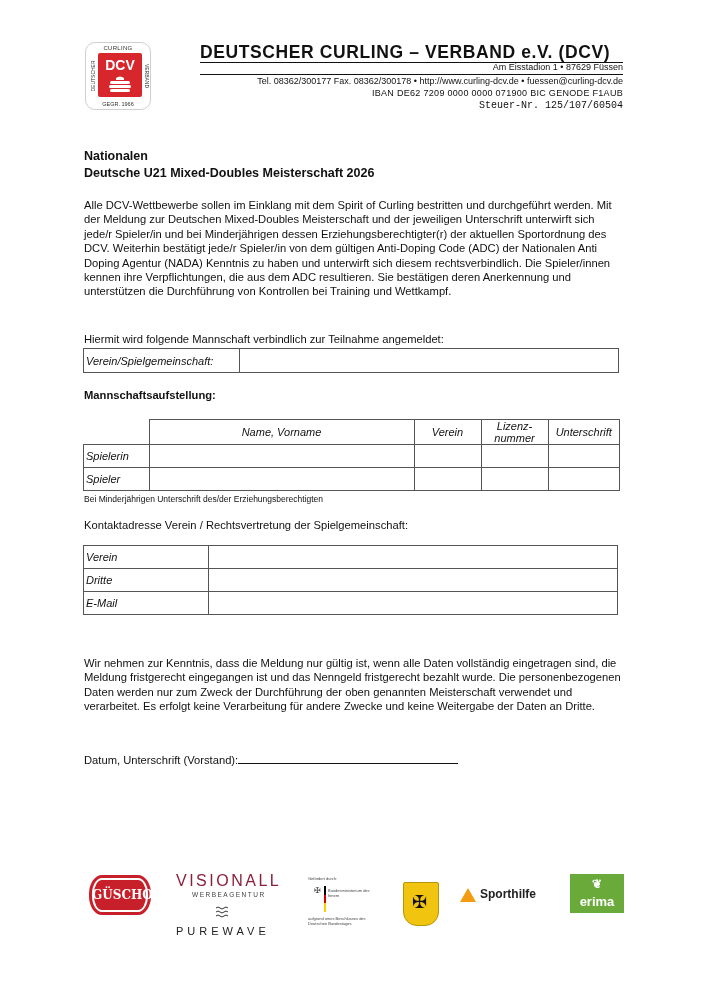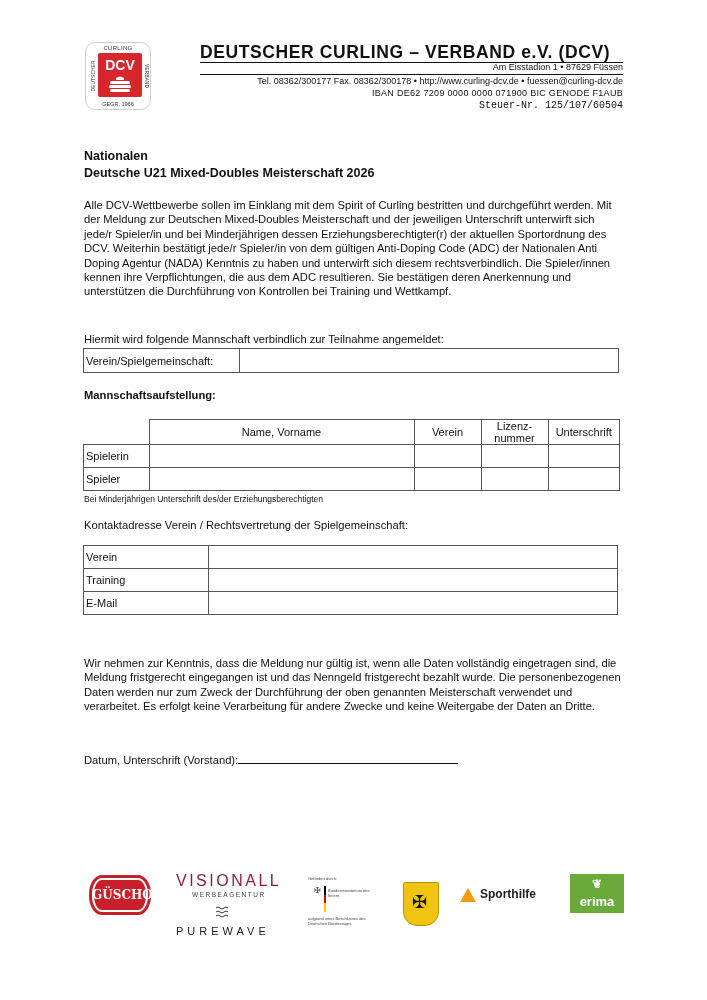--- a/index.html
+++ b/index.html
@@ -21,21 +21,21 @@
   .contact { right:84px; top:76px; font-size:9px; white-space:nowrap; }
   .iban { right:84px; top:88px; font-size:9px; white-space:nowrap; letter-spacing:0.3px; }
   .steuer { right:84px; top:100px; font-size:10px; white-space:nowrap;font-family:Liberation Mono, monospace; }
   
   .h1 { left:84px; top:149px; font-size:12.5px; font-weight:bold; }
   .h2 { left:84px; top:166px; font-size:12.5px; font-weight:bold; }
   .para { left:84px; font-size:11.2px; line-height:14.4px; width:540px; }
   .p1 { top:198px; }
   .p2 { top:320px;margin-top:12px; }
   .p3 { top:656px; }
-  table { border-collapse:collapse; position:absolute; }
+  table { border-collapse:collapse; position:absolute;font-style:italic; }
   td, th { border:1.5px solid #555; font-size:11px; font-weight:normal; padding:0 2px; }
   .verein-tbl { left:83px; top:348px; width:536px; height:25px; }
   .verein-tbl td:first-child { width:151px; }
   .sub { left:84px; top:389px; font-size:11.2px; font-weight:bold; }
   .team-tbl { left:83px; top:419px; width:537px; }
   .team-tbl .hdr th { height:24px; text-align:center; line-height:12px; }
   .team-tbl .blank { border:none; border-bottom:1.5px solid #555; width:61px; }
   .team-tbl td { height:22px; }
   .note { left:84px; top:494px; font-size:8.5px; }
   .kontakt-label { left:84px; top:519px; font-size:11.2px; }
@@ -139,21 +139,21 @@
 
 <div class="abs kontakt-label">Kontaktadresse Verein / Rechtsvertretung der Spielgemeinschaft:</div>
 
 <table class="contact-tbl">
   <tbody>
       <tr>
     <td>Verein</td>
     <td></td>
   </tr>
   <tr>
-    <td>Training</td>
+    <td>Dritte</td>
     <td></td>
   </tr>
   <tr>
     <td>E-Mail</td>
     <td></td>
   </tr>
 </tbody>
   </table>
 
 <div class="abs para p3">Wir nehmen zur Kenntnis, dass die Meldung nur gültig ist, wenn alle Daten vollständig eingetragen sind, die Meldung fristgerecht eingegangen ist und das Nenngeld fristgerecht bezahlt wurde. Die personenbezogenen Daten werden nur zum Zweck der Durchführung der oben genannten Meisterschaft verwendet und verarbeitet. Es erfolgt keine Verarbeitung für andere Zwecke und keine Weitergabe der Daten an Dritte.</div>

